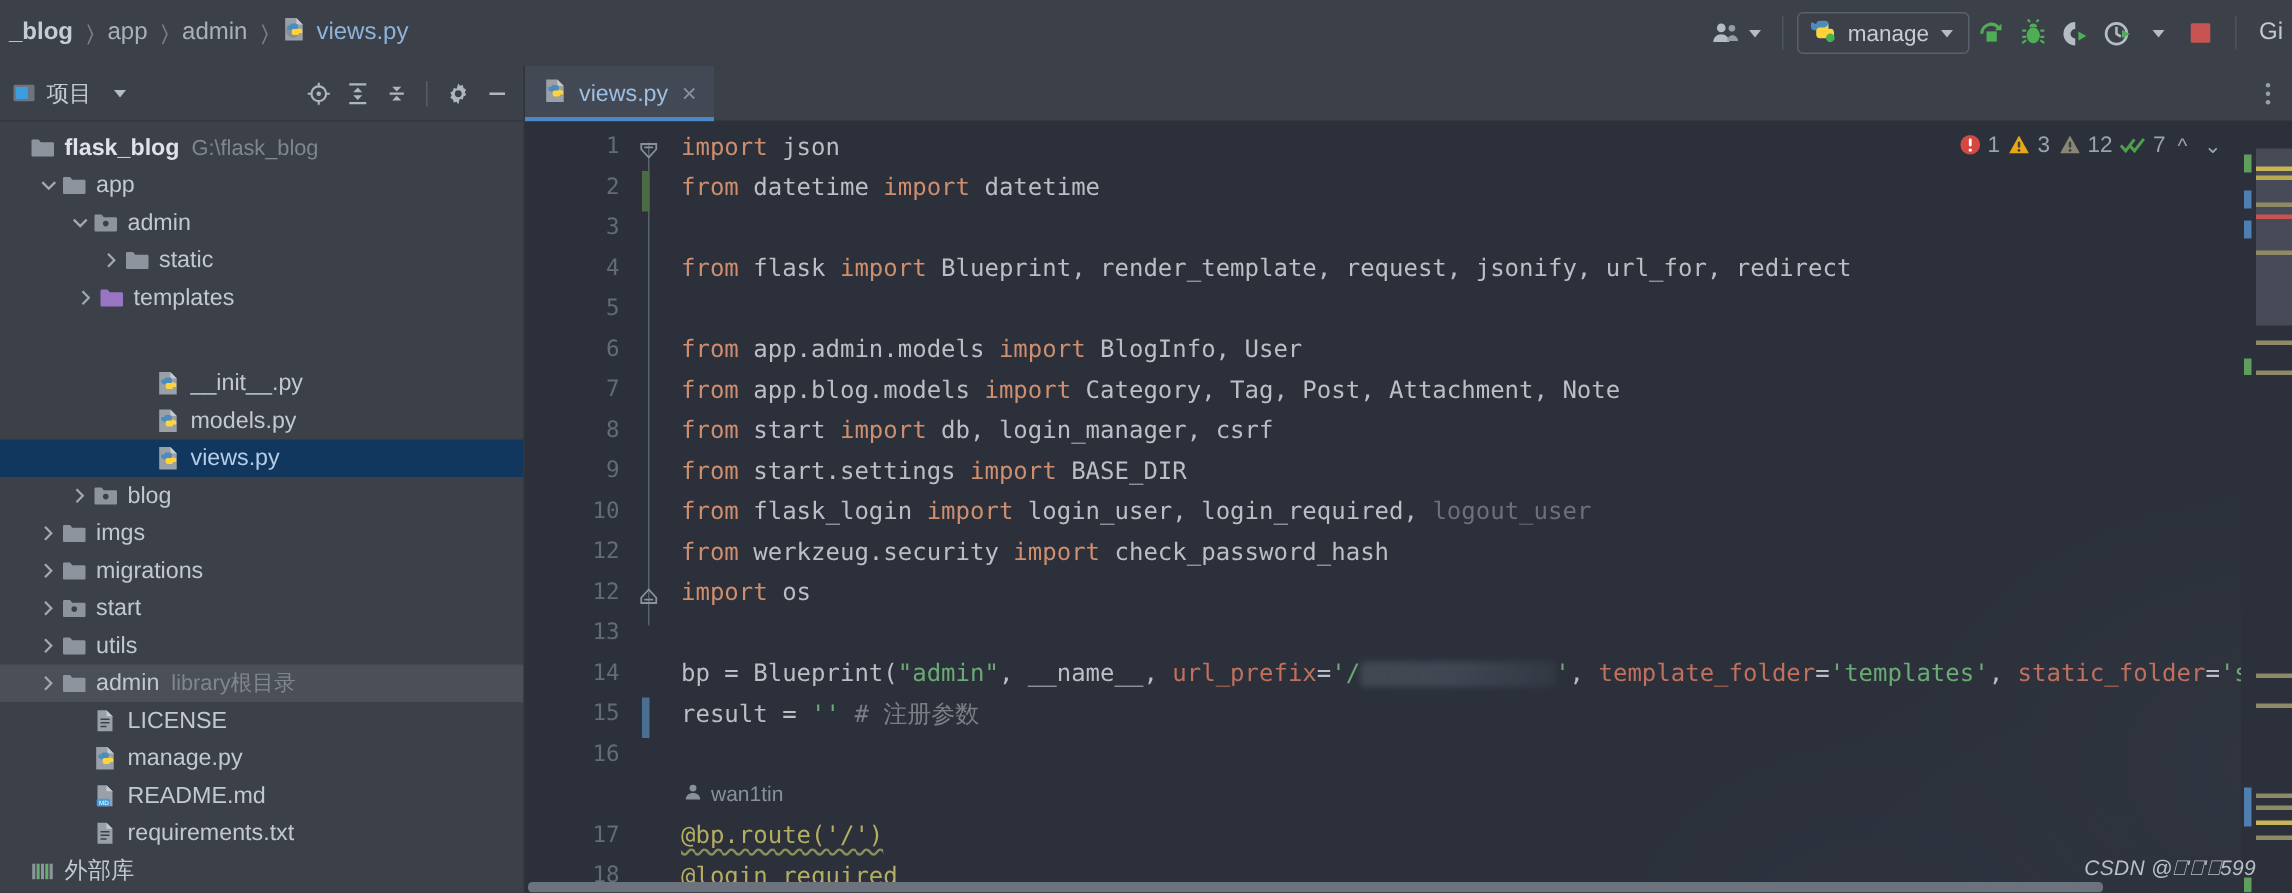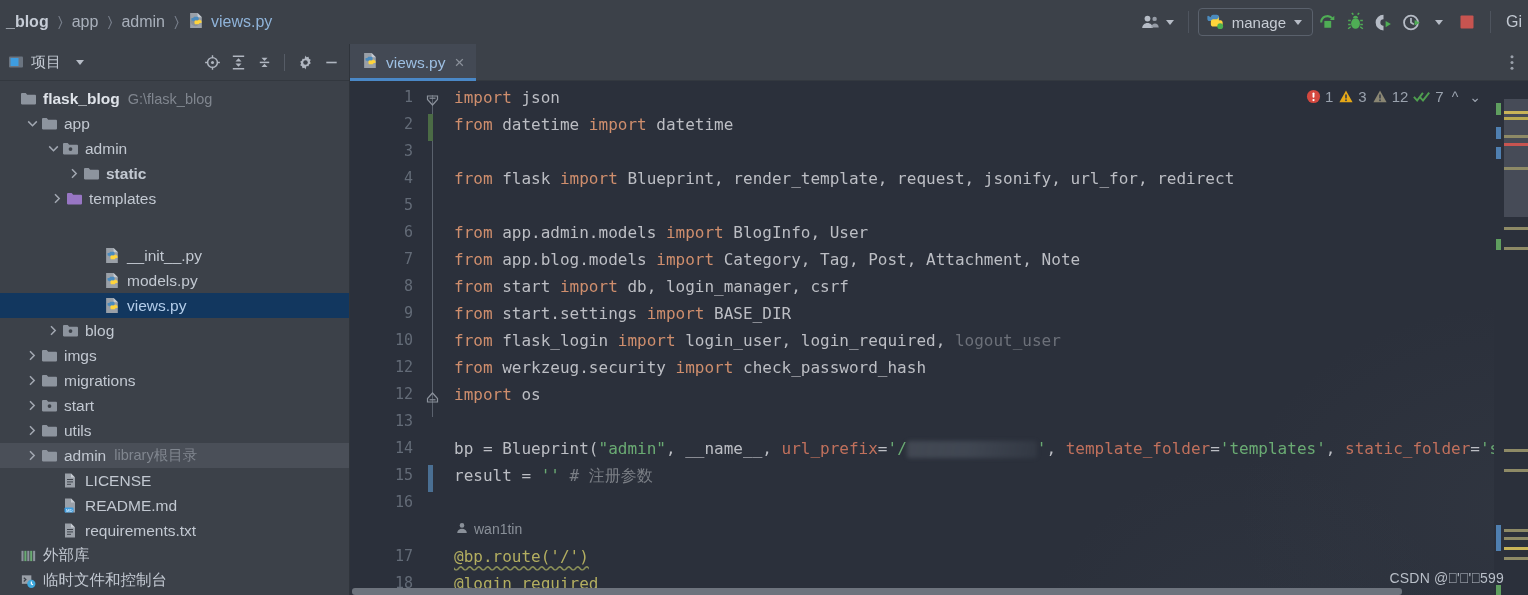--- a/index.html
+++ b/index.html
@@ -142,21 +142,21 @@
   .chev { color: #9aa2ae; font-size: 14px; padding: 0 3px; cursor: pointer; }
 
   
   .stripe { width: 34px; min-width: 34px; position: relative; z-index: 3; background: #2b303b; }
   .stripe .mk { position: absolute; height: 3px; }
   .stripe .thumb { position: absolute; left: 10px; width: 24px; background: rgba(140,148,160,0.28); }
 
   .watermark {
     position: absolute; right: 24px; bottom: 8px; z-index: 9;
     color: #b9bfc8; font-size: 14px; font-family: "Liberation Sans", sans-serif;
-    letter-spacing: 0.2px; white-space: nowrap;
+    letter-spacing: 0.2px; white-space: nowrap; font-style: italic;
   }
   .scroll-h { position: absolute; left: 350px; bottom: 0; height: 7px; background: #6d737d; border-radius: 3px; z-index: 8; }
 </style>
 </head>
 <body>
 
 <div class="app">
 
   <div class="topbar">
     <div class="breadcrumb">
@@ -329,21 +329,21 @@
               </svg>
             </span>
             <span class="nicon">
               <svg width="17" height="15" viewBox="0 0 18 16">
                 <path d="M1 3.2c0-.6.4-1 1-1h4l1.6 1.8h8.4c.6 0 1 .4 1 1v8.3c0 .5-.4 1-1 1H2c-.6 0-1-.5-1-1z" fill="#8d949e"></path>
                 <circle cx="9" cy="8.6" r="2" fill="#3c4149"></circle>
               </svg>
             </span>
             <span class="nlabel">admin</span>
           </div>
-          <div class="node" style="padding-left: 67px; font-weight: bold;">
+          <div class="node" style="padding-left: 67px;">
             <span class="arrow">
               <svg width="9" height="11" viewBox="0 0 9 11">
                 <path d="M2 1.2l4.2 4.3L2 9.8" stroke="#a2a8b2" stroke-width="1.5" fill="none"></path>
               </svg>
             </span>
             <span class="nicon">
               <svg width="17" height="15" viewBox="0 0 18 16">
                 <path d="M1 3.2c0-.6.4-1 1-1h4l1.6 1.8h8.4c.6 0 1 .4 1 1v8.3c0 .5-.4 1-1 1H2c-.6 0-1-.5-1-1z" fill="#8d949e"></path>
               </svg>
             </span>
@@ -482,20 +482,32 @@
           <div class="node" style="padding-left: 46px;">
             <span class="arrow empty"></span>
             <span class="nicon">
               <svg width="16" height="17" viewBox="0 0 16 16">
                 <path d="M3 1h6l4 4v10H3z" fill="#9aa0a8"></path>
                 <path d="M9 1l4 4H9z" fill="#c5cad1"></path>
                 <path d="M5 7h6M5 9.4h6M5 11.8h4" stroke="#3c4149" stroke-width="1"></path>
               </svg>
             </span>
             <span class="nlabel">LICENSE</span>
+          </div>
+          <div class="node" style="padding-left: 46px;">
+            <span class="arrow empty"></span>
+            <span class="nicon">
+              <svg width="17" height="17" viewBox="0 0 16 16">
+                <path d="M2 1h7l4 4v10H2z" fill="#9aa0a8"></path>
+                <path d="M9 1l4 4H9z" fill="#c5cad1"></path>
+                <path d="M5.2 5.6c0-.7.5-1.2 1.2-1.2h2.3c.7 0 1.2.5 1.2 1.2v1.3c0 .7-.5 1.2-1.2 1.2H6.9c-.9 0-1.7.7-1.7 1.7V8.3H4.3c-.6 0-1-.5-1-1.2V6c0-.3.2-.4.4-.4z" fill="#4b8bbe"></path>
+                <path d="M10.8 10.4c0 .7-.5 1.2-1.2 1.2H7.3c-.7 0-1.2-.5-1.2-1.2V9.1c0-.7.5-1.2 1.2-1.2h1.8c.9 0 1.7-.7 1.7-1.7v1.5h.9c.6 0 1 .5 1 1.2v1.1c0 .3-.2.4-.4.4z" fill="#ffd43b"></path>
+              </svg>
+            </span>
+            <span class="nlabel">manage.py</span>
           </div>
           <div class="node" style="padding-left: 46px;">
             <span class="arrow empty"></span>
             <span class="nicon">
               <svg width="16" height="17" viewBox="0 0 16 16">
                 <path d="M3 1h6l4 4v10H3z" fill="#9aa0a8"></path>
                 <path d="M9 1l4 4H9z" fill="#c5cad1"></path>
                 <rect x="2.5" y="10" width="9" height="5" rx="1" fill="#3e9de0"></rect>
                 <text x="4" y="14.1" font-size="4.2" fill="#fff" font-family="sans-serif">MD</text>
               </svg>

